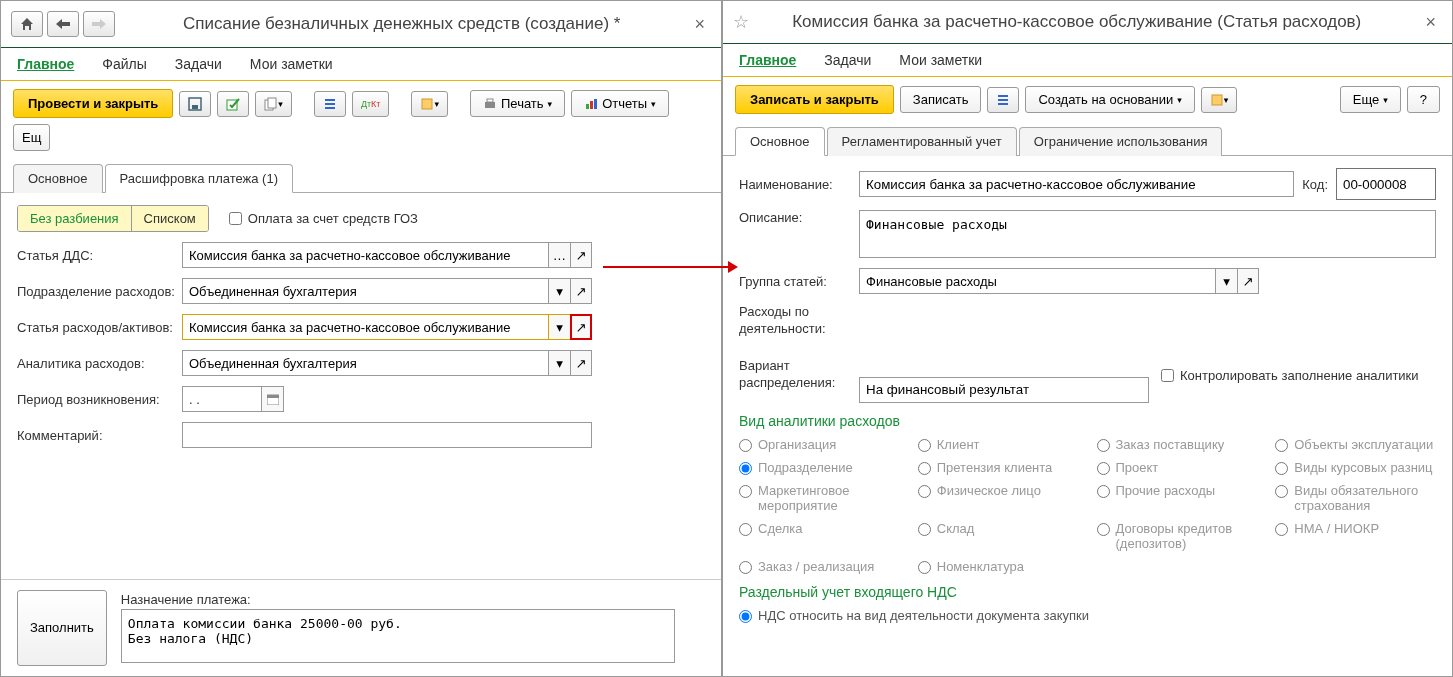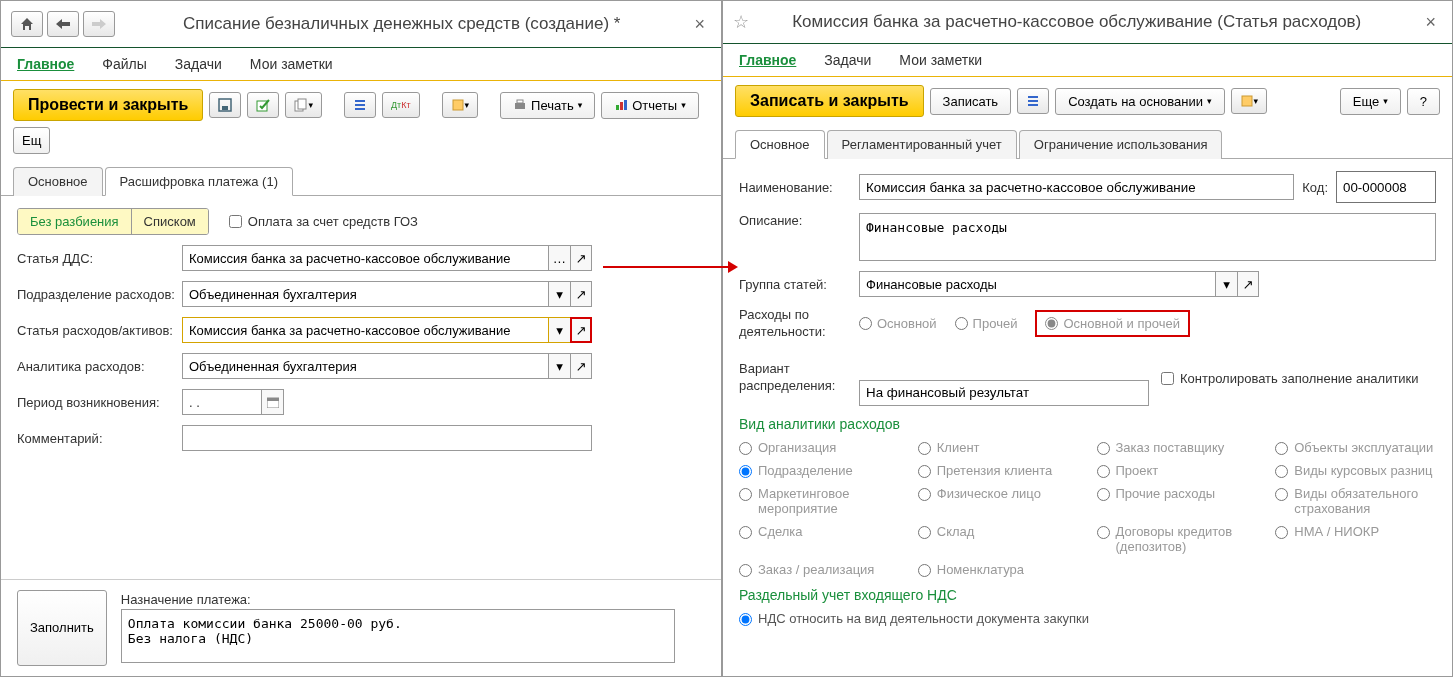--- a/index.html
+++ b/index.html
@@ -10,21 +10,21 @@
 .titlebar { display: flex; align-items: center; padding: 10px 10px; border-bottom: 1px solid #14532d; gap: 37px; }
 .title-btns { display: flex; gap: 4px; }
 .icon-btn { border: 1px solid #999; background: linear-gradient(#fff,#e8e8e8); border-radius: 3px; padding: 4px 8px; cursor: pointer; display: flex; align-items: center; justify-content: center; min-width: 28px; height: 26px; }
 .title-text { flex: 1; text-align: center; font-size: 17px; color: #444; }
 .close-x { font-size: 18px; color: #666; cursor: pointer; padding: 0 6px; }
 .star-icon { font-size: 18px; color: #999; margin-right: 6px; }
 .menubar { display: flex; gap: 28px; padding: 8px 16px; font-size: 14px; border-bottom: 1px solid #eab308; }
 .menu-item { cursor: pointer; }
 .menu-item.active { color: #1a8f3c; font-weight: bold; text-decoration: underline; }
 .toolbar { display: flex; gap: 6px; padding: 8px 12px; align-items: center; flex-wrap: wrap; }
-.btn-yellow { background: linear-gradient(#ffe066,#ffcc00); border: 1px solid #c9a400; border-radius: 3px; padding: 6px 14px; font-weight: bold; font-size: 16px; cursor: pointer; }
+.btn-yellow { background: linear-gradient(#ffe066,#ffcc00); border: 1px solid #c9a400; border-radius: 3px; padding: 6px 14px; font-weight: bold; font-size: 13px; cursor: pointer; }
 .btn-white { background: linear-gradient(#fff,#f0f0f0); border: 1px solid #999; border-radius: 3px; padding: 5px 12px; font-size: 13px; cursor: pointer; display: flex; align-items: center; gap: 4px; }
 .toolbar-sep { width: 10px; }
 .tabs { display: flex; border-bottom: 1px solid #aaa; padding: 0 12px; margin-top: 4px; }
 .tab { border: 1px solid #aaa; border-bottom: none; padding: 6px 14px; background: #f4f4f4; cursor: pointer; border-radius: 4px 4px 0 0; margin-right: 2px; position: relative; top: 1px; }
 .tab.active { background: #fff; border-bottom: 1px solid #fff; }
 .content { padding: 12px 16px; flex: 1; overflow: auto; }
 .row { display: flex; align-items: center; margin-bottom: 10px; }
 .label { width: 165px; font-size: 13px; color: #333; }
 .label-r { width: 120px; font-size: 13px; color: #333; }
 .ref-input { display: flex; flex: 0 0 410px; }
@@ -303,36 +303,20 @@
       <div class="label-r">Группа статей:</div>
       <div class="ref-input wide" style="flex:0 0 400px">
         <input type="text" value="Финансовые расходы" style="">
         <button class="dd-btn">▾</button>
         <button class="open-btn">↗</button>
       </div>
     </div>
 
     <div class="row">
       <div class="label-r" style="line-height:1.3">Расходы по деятельности:</div>
-      <div class="radio-group">
-        <label class="radio-item">
-            <input type="radio" name="act" style="">
-            <span>Основной</span>
-          </label>
-        <label class="radio-item">
-            <input type="radio" name="act" style="">
-            <span>Прочей</span>
-          </label>
-        <div class="radio-highlight">
-          <label class="radio-item">
-              <input type="radio" name="act" checked="" style="">
-              <span>Основной и прочей</span>
-            </label>
-        </div>
-      </div>
     </div>
 
     <div class="row">
       <div class="label-r" style="line-height:1.3">Вариант распределения:</div>
       <input class="plain-input" style="flex: 0 0 290px; margin-top: 29px;" type="text" value="На финансовый результат">
       <div class="checkbox-wrap" style="margin-left:12px">
         <input type="checkbox" style="">
         <span>Контролировать заполнение аналитики</span>
       </div>
     </div>

